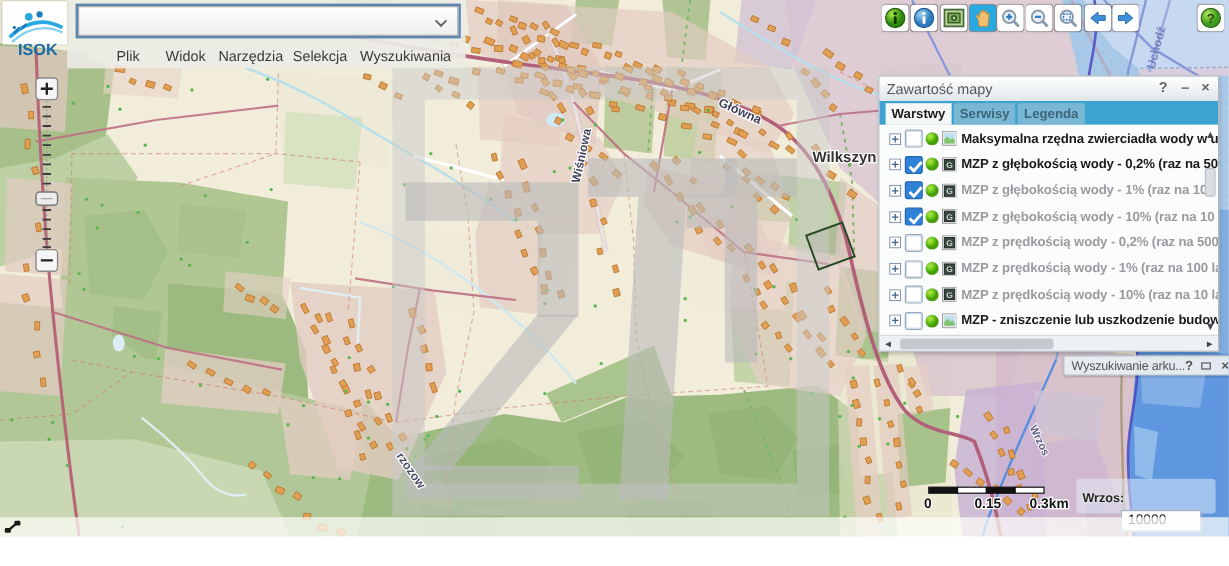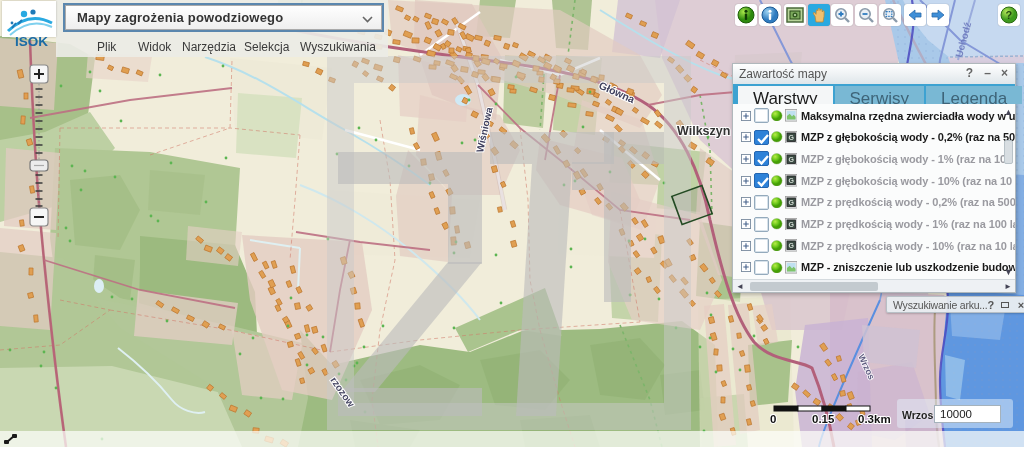--- a/index.html
+++ b/index.html
@@ -15,39 +15,39 @@
 #menuitems { position:absolute; left:0; top:38px; height:18px; width:500px; }
 #menuitems span { position:absolute; top:2px; }
 #menuitems span { font-size:12px; color:#3a3a3a; }
 .tbtn { position:absolute; top:4px; width:22px; height:22px; background:#fff; border-radius:3px; box-shadow:0 0 1px rgba(0,0,0,0.4); display:flex; align-items:center; justify-content:center; }
 .tbtn.sel { background:#29a9e1; }
 #slider { position:absolute; left:29px; top:63px; width:20px; height:166px; }
 #panel { position:absolute; left:732px; top:63px; width:284px; height:230px; background:#f4f6f7; border:1px solid #b0b8bc; box-shadow:1px 2px 4px rgba(0,0,0,0.25);text-align:center; }
 #ptitle { height:20px; background:linear-gradient(#ffffff,#dfe6ea); display:flex; align-items:center; font-size:12px; color:#555; padding-left:6px; position:relative; }
 #ptitle .ic { position:absolute; top:2px; font-size:12px; color:#666; font-weight:bold; }
 #ptabs { height:20px; background:#3da2d1; display:flex; align-items:flex-end; padding-left:5px; gap:2px; }
-.tab { font-size:17px; font-weight:normal; padding:3px 15px 3px; height:18px; }
+.tab { font-size:11px; font-weight:bold; padding:3px 5px 3px; height:18px; }
 .tab.on { background:#f4f6f7; color:#1a1a1a; }
 .tab.off { background:#79b8d4; color:#3e6478; }
 #plist { position:relative; height:176px; background:#fbfcfc; overflow:hidden; }
 .lrow { position:absolute; left:0; width:100%; height:21px; display:flex; align-items:center; }
 .lrow .exp { margin-left:8px; width:10px; height:10px; flex:none; }
 .lrow .cb { margin-left:3px; width:15px; height:15px; flex:none; border-radius:2px; }
 .cb.un { background:#fff; border:1px solid #94aabc; box-shadow:inset 0 0 0 1px #d8e2ea; }
 .cb.ch { background:#2e82d8; border:1px solid #2365b0; }
 .lrow .ball { margin-left:2px; width:11.5px; height:11.5px; flex:none; }
 .lrow .gic { margin-left:2px; width:12.5px; height:12.5px; flex:none; }
 .lrow .lbl { margin-left:4px; font-size:11px; letter-spacing:-0.1px; font-weight:bold; white-space:nowrap; }
 .lbl.dark { color:#1a1a1a; } .lbl.gray { color:#9a9aa0; }
 #pscroll { position:absolute; left:0; bottom:0; width:100%; height:13px; background:#eef1f4; border-top:1px solid #d4dade; display:flex; justify-content:space-between; align-items:center; font-size:8px; color:#445; padding:0 3px; }
 #wysz { position:absolute; left:871px; top:296px; width:146px; height:17px; background:rgba(233,237,240,0.95); border:1px solid #b8c0c6; border-radius:2px; display:flex; align-items:center; font-size:10.5px; color:#555; letter-spacing:-0.2px; padding-left:6px; box-shadow:0 1px 2px rgba(0,0,0,0.2); white-space:nowrap;margin-left:15px; }
 #wysz .ic { font-size:11px; color:#555; font-weight:bold; margin-left:6px; }
 #skalabox { position:absolute; left:897px; top:399px; width:116px; height:29px; background:rgba(228,240,250,0.5); border-radius:3px; }
 #skala { position:absolute; left:902px; top:409px; font-size:10.5px; font-weight:bold; color:#222; text-shadow:0 0 2px #fff; }
-#skalainput { position:absolute; left:934px; top:405px; width:67px; height:18px; background:#fff; border:1px solid #a5b2bc; font-size:11.5px; color:#222; padding:2px 0 0 5px; }
+#skalainput { position:absolute; left:934px; top:425px; width:67px; height:18px; background:#fff; border:1px solid #a5b2bc; font-size:11.5px; color:#222; padding:2px 0 0 5px; }
 #statusbar { position:absolute; left:0; top:431px; width:1024px; height:16px; background:rgba(252,253,250,0.72); font-size:9px; color:#3a3a44; }
 #statustext { position:absolute; left:247px; top:4px; white-space:nowrap; }
 #attrib { position:absolute; left:822px; top:431px; width:202px; height:16px; background:rgba(252,253,252,0.88); font-size:12px; color:#9ba0ae; padding-left:19px; white-space:nowrap; overflow:hidden; }
 </style>
 </head>
 <body>
 <div id="app">
 <div id="map">
 <svg width="1024" height="447" viewBox="0 0 1024 447">
 
@@ -637,21 +637,20 @@
 <circle cx="22" cy="13" r="3.2" fill="#29a9e1"></circle>
 <circle cx="31" cy="11" r="2.6" fill="#1f7ab8"></circle>
 <path d="M 6,30 Q 27,10 50,22" fill="none" stroke="#29a9e1" stroke-width="3"></path>
 <path d="M 8,34 Q 28,16 50,26" fill="none" stroke="#7fd0ee" stroke-width="2"></path>
 <path d="M 10,27 L 14,22 M 16,23 L 20,19" stroke="#1f7ab8" stroke-width="2"></path>
 <circle cx="10" cy="22" r="1.4" fill="#1f7ab8"></circle>
 <text x="13" y="45" font-size="13.5" font-weight="bold" fill="#1b6ba5" font-family="Liberation Sans">ISOK</text>
 </svg>
 </div>
 <div id="selectbox">
-      <span class="txt">Mapy zagrożenia powodziowego</span>
       <svg class="chev" style="position:absolute;right:9px;top:11px" width="11" height="7">
         <path d="M 1,1 L 5.5,5.5 L 10,1" fill="none" stroke="#666" stroke-width="1.6"></path>
       </svg>
     </div>
 <div id="menuitems">
       <span style="left:97px">Plik</span>
       <span style="left:138px">Widok</span>
       <span style="left:182px">Narzędzia</span>
       <span style="left:244px">Selekcja</span>
       <span style="left:300px">Wyszukiwania</span>

